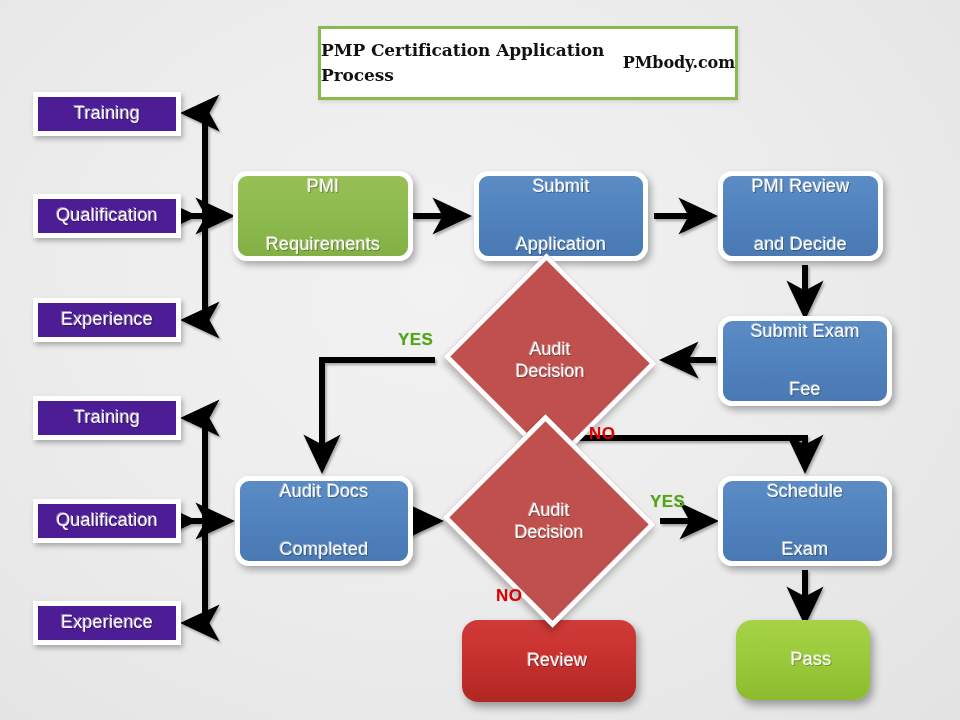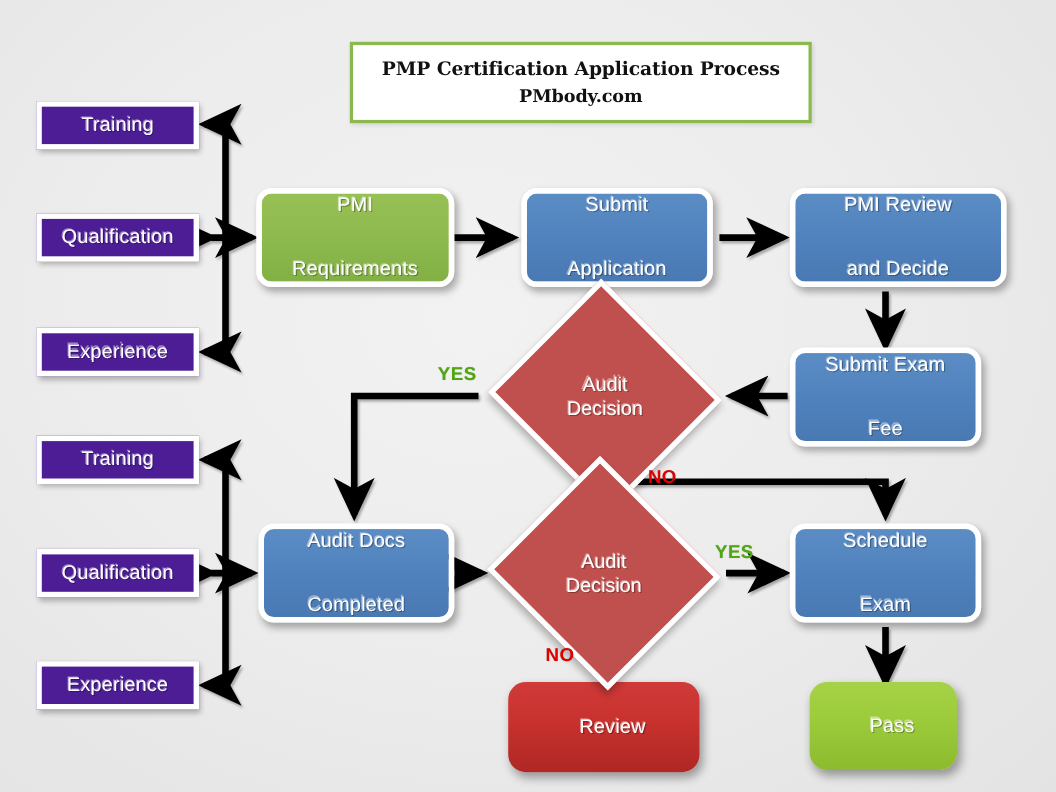--- a/index.html
+++ b/index.html
@@ -103,28 +103,27 @@
     line-height: 1.25;
     text-shadow:
        1px 1px 0 rgba(0,0,0,.30),
       -1px -1px 0 rgba(255,255,255,.45);
   }
 
   
   #title-plate {
     position: absolute;
     left: 318px;
-    top: 38px;
+    top: 26px;
     width: 420px;
     height: 74px;
     background: #ffffff;
     border: 3px solid #8cb94d;
     box-sizing: border-box;
     display: flex;
-    flex-direction: column;
     align-items: center;
     justify-content: center;
     z-index: 4;
     box-shadow: 1px 2px 4px rgba(0,0,0,.12);
   }
   #title-plate div {
     font-family: "DejaVu Serif", "Liberation Serif", serif;
     font-weight: bold;
     color: #111111;
     font-size: 17px;
@@ -210,21 +209,21 @@
   <div class="node proc proc-green" style="left:233px; top:171px; width:180px; height:90px; flex-direction:column;">
     <span>PMI</span>
     <span>Requirements</span>
   </div>
 
   <div class="node proc proc-blue" style="left:474px; top:171px; width:174px; height:90px; flex-direction:column;">
     <span>Submit</span>
     <span>Application</span>
   </div>
 
-  <div class="node proc proc-blue" style="left:718px; top:171px; width:197px; height:90px; flex-direction:column;">
+  <div class="node proc proc-blue" style="left:718px; top:171px; width:165px; height:90px; flex-direction:column;">
     <span>PMI Review</span>
     <span>and Decide</span>
   </div>
 
   <div class="node proc proc-blue" style="left:235px; top:476px; width:178px; height:90px; flex-direction:column;">
     <span>Audit Docs</span>
     <span>Completed</span>
   </div>
 
   <div class="node proc proc-blue" style="left:718px; top:316px; width:174px; height:90px; flex-direction:column;">

